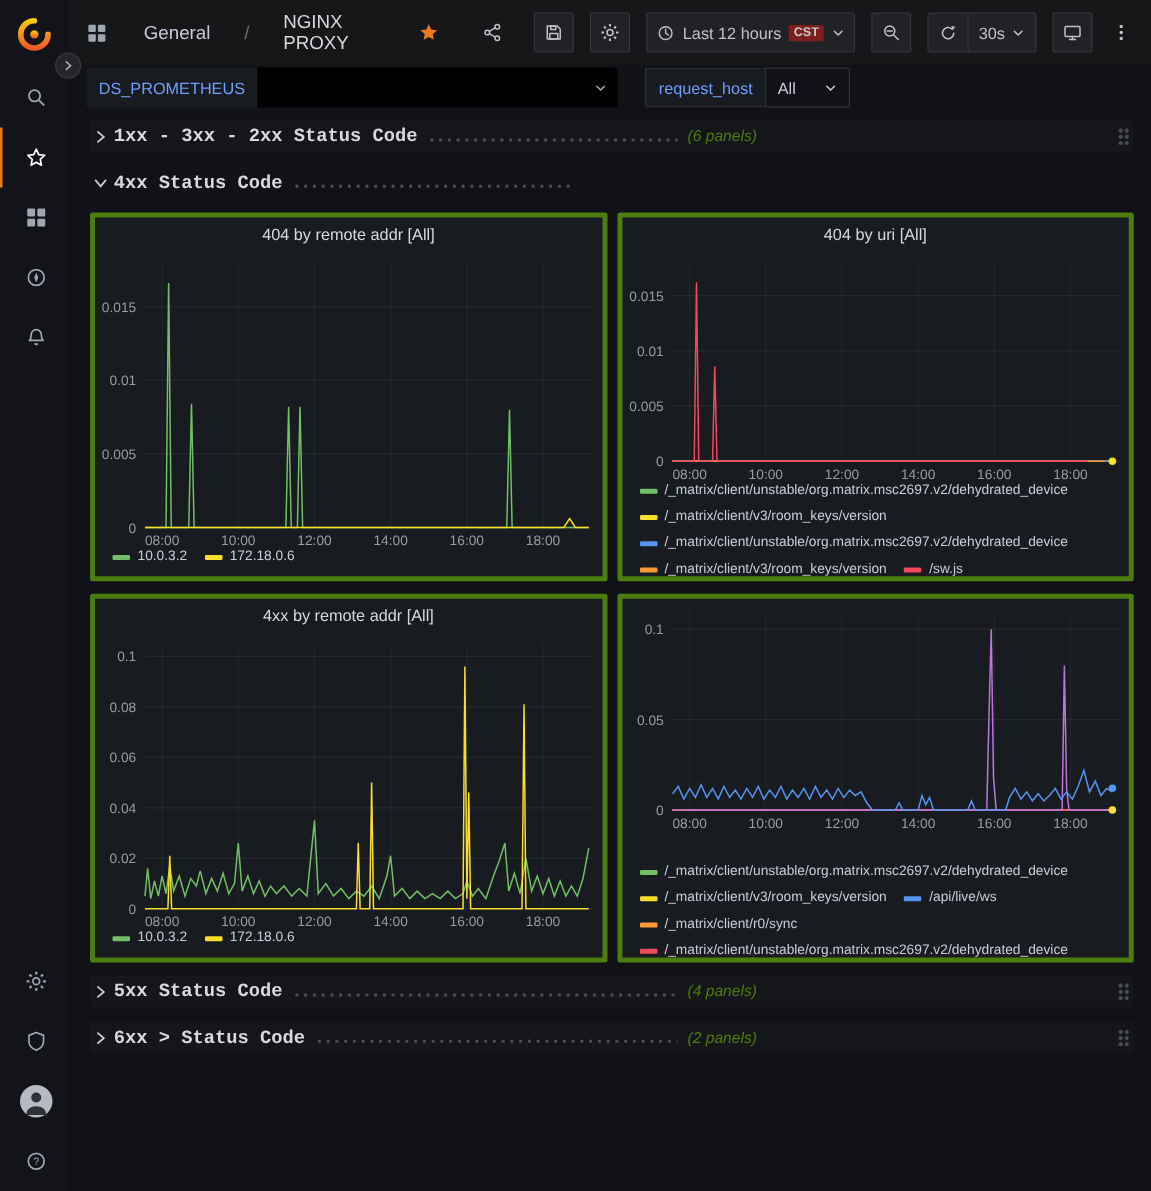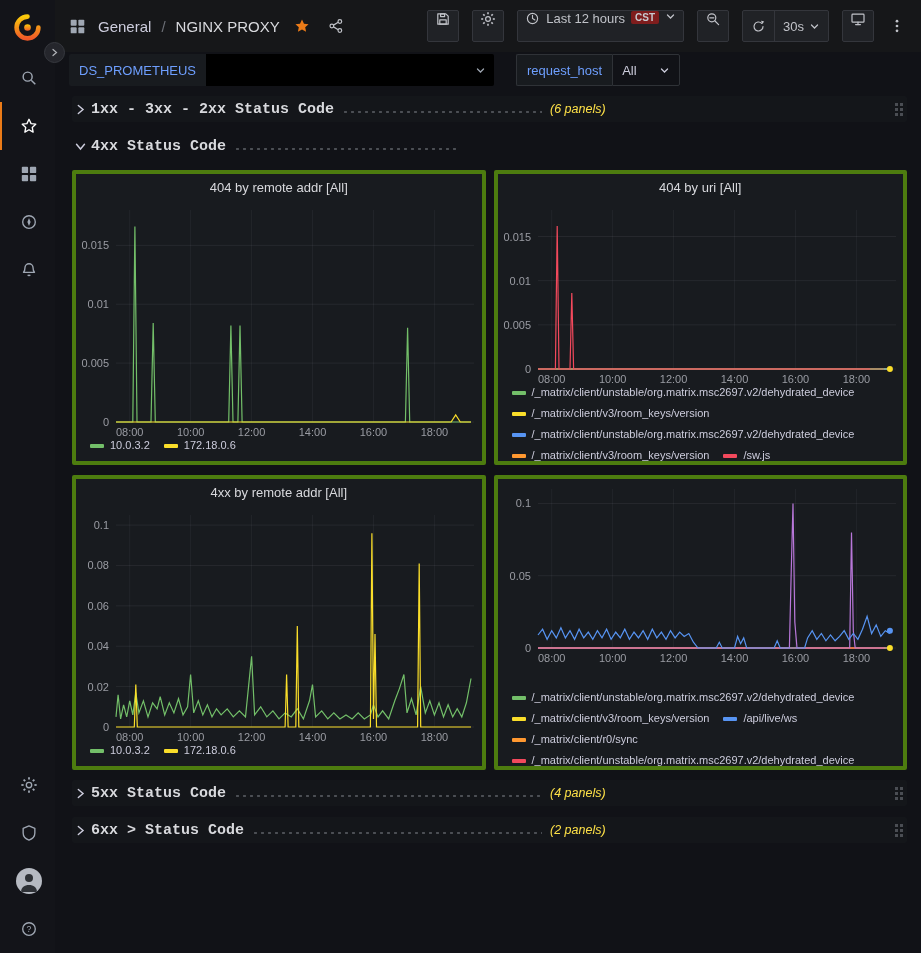--- a/index.html
+++ b/index.html
@@ -24,32 +24,32 @@
   .nav-bottom { margin-top: auto; width: 55px; display: flex; flex-direction: column; align-items: center; }
   .expand-btn {
     position: fixed; left: 44px; top: 42px; width: 21px; height: 21px; border-radius: 50%;
     background: #25262c; border: 1px solid #37393f; color: #b1b3b8;
     display: flex; align-items: center; justify-content: center; z-index: 9; cursor: pointer;
   }
   
   .main { margin-left: 55px; }
   .topbar {
     height: 52px; background: #161719; display: flex; align-items: center;
-    padding: 0 14px; gap: 8px;
+    padding: 0 14px; gap: 25px;
   }
   .crumb-icon { color: #9fa7b3; display: flex; }
   .crumb-section { font-size: 15px; color: #ccccdc; margin-left: 4px; cursor: pointer; }
   .crumb-sep { color: #6c6f76; font-size: 15px; margin: 0 2px; }
   .crumb-title { font-size: 15px; color: #d8d9dd; font-weight: 500; }
   .fav-star { color: #eb7b18; display: flex; margin-left: 6px; cursor: pointer; }
   .share-ic { color: #c0c2c8; display: flex; margin-left: 10px; cursor: pointer; }
   .tb-right { margin-left: auto; display: flex; align-items: center; gap: 13px; }
   .tb-btn {
     height: 32px; min-width: 32px; padding: 0 7px; border: 1px solid #34363c; border-radius: 2px;
-    background: #202226; color: #c0c2c8; display: flex; align-items: flex-start; justify-content: center;
+    background: #202226; color: #c0c2c8; display: flex; align-items: center; justify-content: center;
     gap: 6px; font-size: 13px; cursor: pointer; white-space: nowrap;
   }
   .tb-group { display: flex; align-items: stretch; border: 1px solid #34363c; border-radius: 2px; background: #202226; height: 32px; }
   .tb-group .seg { display: flex; align-items: center; padding: 0 8px; gap: 5px; color: #c0c2c8; font-size: 13px; cursor: pointer; }
   .tb-group .seg + .seg { border-left: 1px solid #34363c; }
   .tz-badge {
     background: #7f1d1d; color: #c7c9cf; font-size: 10px; padding: 1px 4px; border-radius: 2px; font-weight: 700;
   }
   .kebab-btn { background: none; border: none; color: #c0c2c8; display: flex; align-items: center; padding: 0 2px; cursor: pointer; }
   
@@ -77,21 +77,21 @@
   
   .dashboard { padding: 8px 14px 0 17px; }
   .row-head { display: flex; align-items: center; height: 26px; margin-bottom: 11px; cursor: pointer; background: #14161a; border-radius: 2px; }
   .row-left { display: flex; align-items: center; width: 478px; }
   .row-head.expanded { background: transparent; }
   .row-head.expanded .row-left { width: 395px; }
   .row-chevron { color: #ccccdc; display: flex; margin: 0 4px 0 2px; }
   .row-title { font-size: 15px; font-weight: 700; color: #d8d9dd; white-space: nowrap; font-family: Liberation Mono, monospace; }
   .leader { flex: 1; height: 4px; margin: 6px 8px 0 8px;
     background: radial-gradient(circle, #4c4f55 1.1px, transparent 1.3px) left center / 7px 4px repeat-x; }
-  .row-count { font-size: 12.5px; font-style: italic; color: #fde047; white-space: nowrap; }
+  .row-count { font-size: 12.5px; font-style: italic; color: #4d7c0f; white-space: nowrap; }
   .drag-handle { margin-left: auto; margin-right: 4px; width: 9px; height: 14px;
     background: radial-gradient(circle, #4a4d53 1.5px, transparent 1.7px) 0 0 / 5px 5px; cursor: grab; }
   .panel-grid { display: grid; grid-template-columns: 1fr 1fr; gap: 10px 8px; margin-bottom: 10px; }
   .panel {
     background: #181b1f; border: 4px solid #4d7c0f; border-radius: 2px; height: 295px;
     display: flex; flex-direction: column; overflow: hidden;
   }
   .panel-title {
     height: 26px; display: flex; align-items: center; justify-content: center;
     font-size: 13px; font-weight: 500; color: #d8d9dd; cursor: pointer; flex: none;

